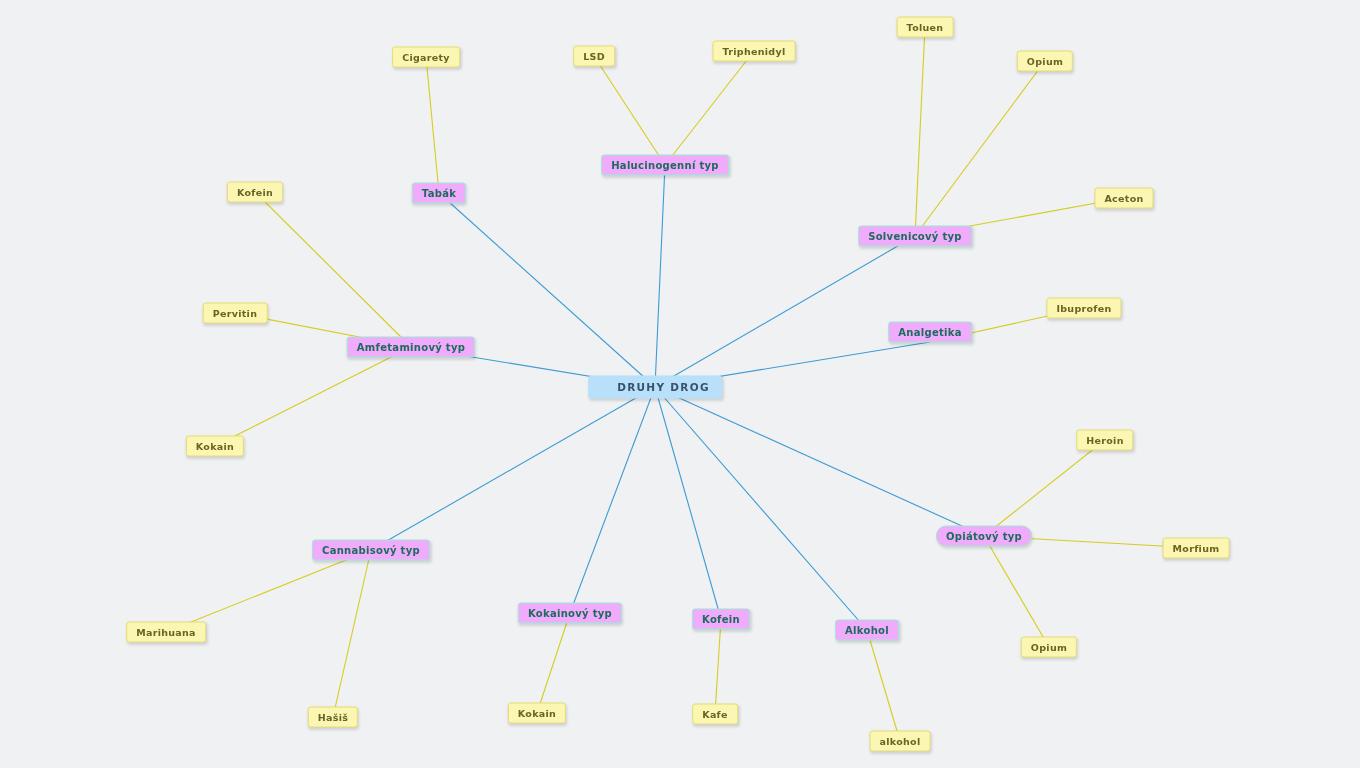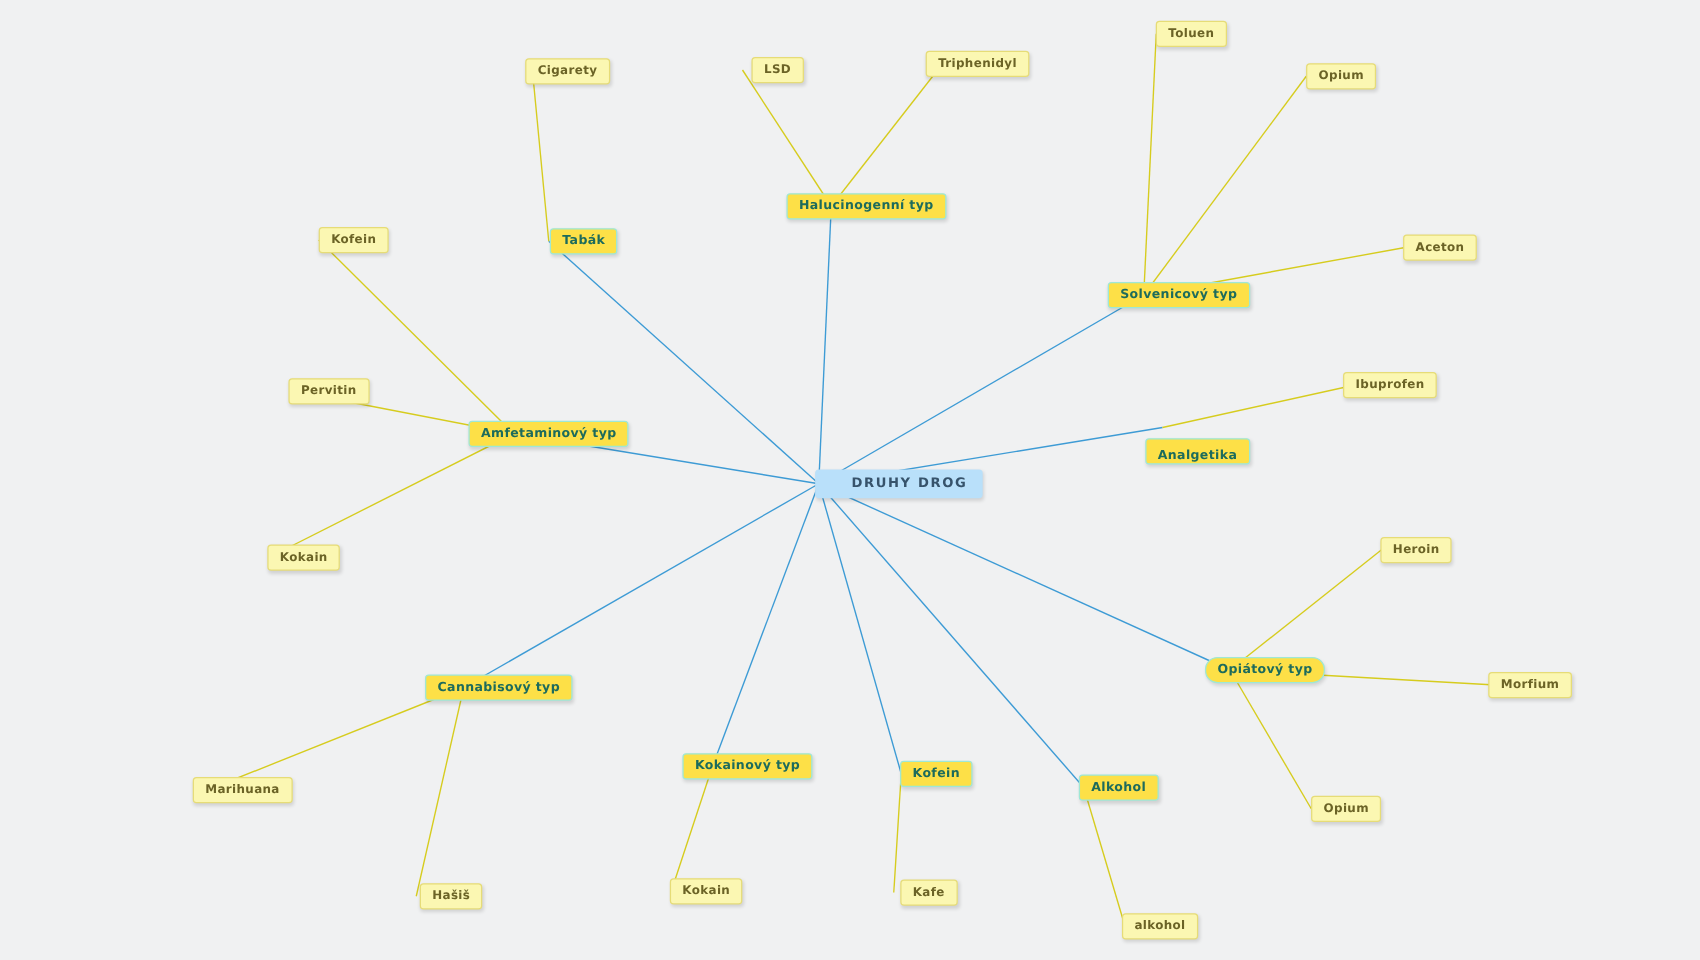--- a/index.html
+++ b/index.html
@@ -34,34 +34,33 @@
     border-width: 1px;
     border-style: solid;
     display: flex;
     align-items: center;
     justify-content: center;
     white-space: nowrap;
     line-height: 1;
     box-shadow: 1px 2px 3px rgba(0,0,0,0.13);
     padding: 0 9px;
     height: 21px;
-    margin-left: 28px;
   }
   .node-root {
     background: #b9e0fa;
     border-color: #b9e0fa;
     color: #37536b;
     font-size: 10.5px;
     font-weight: bold;
     letter-spacing: 1.3px;
     height: 23px;
     padding: 0 11px;
   }
   .node-branch {
-    background: #fde047;
+    background: #f0abfc;
     border-color: #9ee8d5;
     color: #1d6b5c;
     font-size: 10px;
     font-weight: bold;
     letter-spacing: 0.3px;
   }
   .node-leaf {
     background: #fbf7b2;
     border-color: #e6dc77;
     color: #6b6326;
@@ -97,30 +96,30 @@
       <line x1="867" y1="630" x2="900" y2="741" stroke="#d6cc1e" stroke-width="1.1"></line>
       <line x1="721" y1="619" x2="715" y2="714" stroke="#d6cc1e" stroke-width="1.1"></line>
       <line x1="570" y1="613" x2="537" y2="713" stroke="#d6cc1e" stroke-width="1.1"></line>
       <line x1="371" y1="550" x2="333" y2="717" stroke="#d6cc1e" stroke-width="1.1"></line>
       <line x1="371" y1="550" x2="166" y2="632" stroke="#d6cc1e" stroke-width="1.1"></line>
       <line x1="411" y1="347" x2="215" y2="446" stroke="#d6cc1e" stroke-width="1.1"></line>
       <line x1="411" y1="347" x2="235" y2="313" stroke="#d6cc1e" stroke-width="1.1"></line>
       <line x1="411" y1="347" x2="255" y2="192" stroke="#d6cc1e" stroke-width="1.1"></line>
       <line x1="439" y1="193" x2="426" y2="57" stroke="#d6cc1e" stroke-width="1.1"></line>
     </svg>
-<div class="node node-root" style="left: 691px; top: 387px; padding-left: 28px;">
+<div class="node node-root" style="left: 655px; top: 387px; padding-left: 28px;">
       <span>DRUHY DROG</span>
     </div>
     <div class="node node-branch" style="left: 665px; top: 165px;">
       <span>Halucinogenní typ</span>
     </div>
     <div class="node node-branch" style="left: 915px; top: 236px;">
       <span>Solvenicový typ</span>
     </div>
-    <div class="node node-branch" style="left: 930px; top: 361px; align-items: flex-end;">
+    <div class="node node-branch" style="left: 930px; top: 332px;">
       <span>Analgetika</span>
     </div>
     <div class="node node-branch" style="left: 984px; top: 536px; border-radius: 10px;">
       <span>Opiátový typ</span>
     </div>
     <div class="node node-branch" style="left: 867px; top: 630px;">
       <span>Alkohol</span>
     </div>
     <div class="node node-branch" style="left: 721px; top: 619px;">
       <span>Kofein</span>

